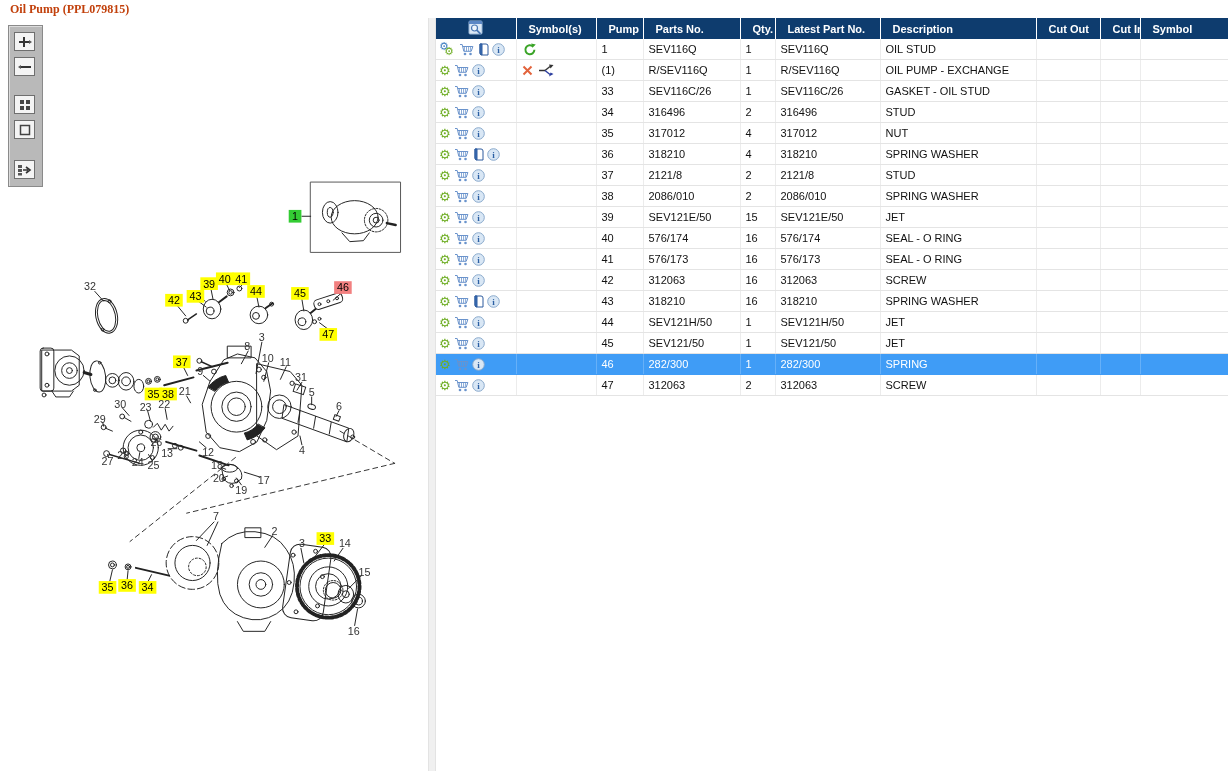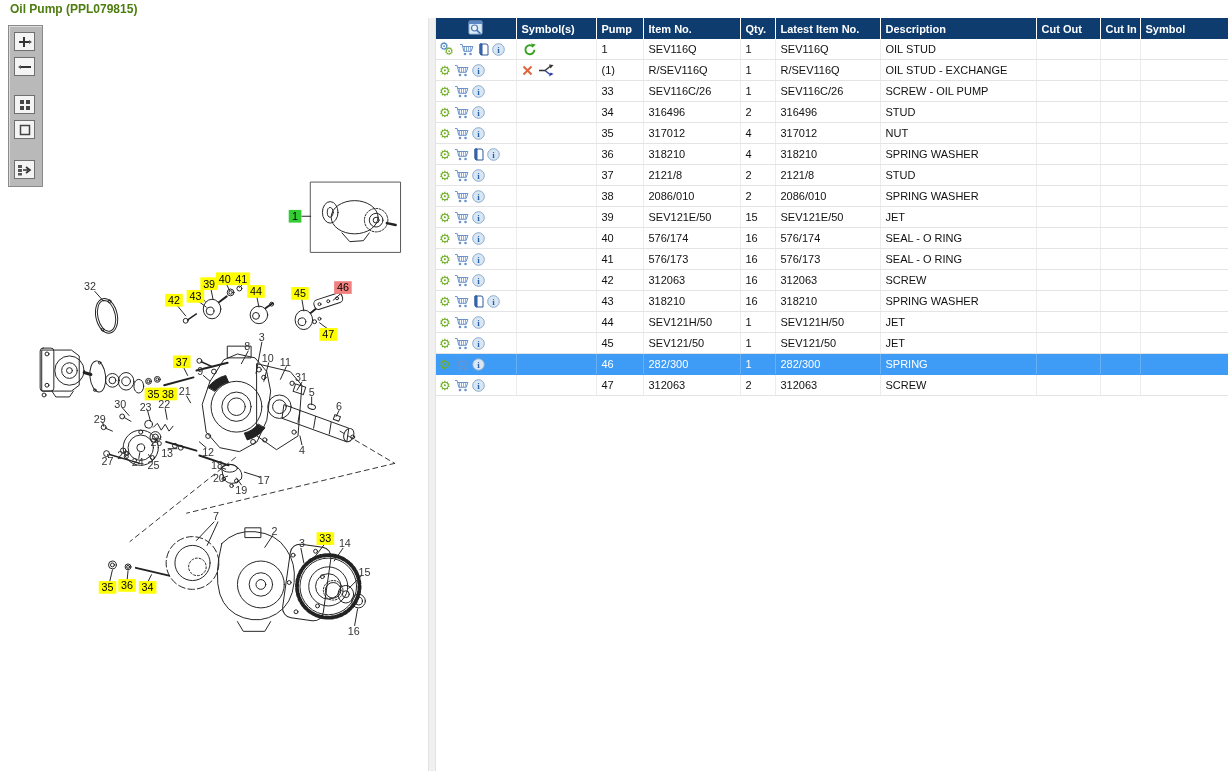--- a/index.html
+++ b/index.html
@@ -3,38 +3,38 @@
 <meta charset="utf-8">
 <style>
   html,body{margin:0;padding:0;}
   body{
     width:1228px;height:771px;position:relative;overflow:hidden;
     background:#ffffff;font-family:"Liberation Sans",sans-serif;
     -webkit-font-smoothing:antialiased;
   }
   
   .titlebar{position:absolute;left:0;top:0;width:1228px;height:18px;background:#fff;}
-  .titlebar .t{position:absolute;left:10px;top:2px;font-size:12px;font-weight:bold;color:#4d7c0f;white-space:nowrap;}
+  .titlebar .t{position:absolute;left:10px;top:2px;font-size:12px;font-weight:bold;color:#c2410c;white-space:nowrap;font-family:Liberation Serif, serif;}
   
   .left-panel{position:absolute;left:0;top:18px;width:428px;height:753px;background:#fff;}
   .divider{position:absolute;left:428px;top:18px;width:8px;height:753px;background:#f0f0f0;
            border-left:1px solid #e3e3e3;border-right:1px solid #e3e3e3;box-sizing:border-box;}
   .right-panel{position:absolute;left:436px;top:18px;width:792px;height:753px;background:#fff;}
   
   .dtoolbar{position:absolute;left:8px;top:7px;width:33px;height:160px;background:#b9b9b9;
             border:1px solid #8a8a8a;box-shadow:inset 1px 1px 0 #dcdcdc;z-index:6;}
   .tbtn{position:absolute;left:5px;width:21px;height:19px;background:#f4f4f4;border:1px solid #6f6f6f;
         display:flex;align-items:center;justify-content:center;box-sizing:border-box;}
   
   .diagram-svg{position:absolute;left:0;top:0;}
   
   table.parts{border-collapse:collapse;table-layout:fixed;width:792px;font-size:11px;}
   table.parts th{
     background:#0e3c6e;color:#fff;font-weight:bold;text-align:left;height:21px;
-    padding:0 5px;border-right:1px solid rgba(255,255,255,.35);white-space:nowrap;overflow:hidden;box-sizing:border-box;}
+    padding:0 12px;border-right:1px solid rgba(255,255,255,.35);white-space:nowrap;overflow:hidden;box-sizing:border-box;}
   table.parts th.c-icons{text-align:center;padding:0;}
   table.parts td{
     height:20px;padding:0 5px;border-bottom:1px solid #e4e4e4;border-right:1px solid #ececec;
     white-space:nowrap;overflow:hidden;color:#111;box-sizing:border-box;background:#fff;}
   table.parts td.icons-cell{padding:0 0 0 3px;}
   table.parts tr.selected td{background:#3f9cf6;color:#fff;border-bottom-color:#3f9cf6;border-right-color:#66b0f8;}
   .iconrow{display:flex;align-items:center;gap:3px;height:20px;}
   .symrow{display:flex;align-items:center;gap:5px;height:20px;}
   .gear{font-family:"DejaVu Sans",sans-serif;font-size:13px;line-height:1;color:#6fae25;}
   .gears2{position:relative;display:inline-block;width:17px;height:16px;}
@@ -488,23 +488,23 @@
     <thead>
         <tr id="head-row">
           <th class="c-icons"><svg width="20" height="16">
               <rect x="3" y="1" width="13" height="13" rx="1" fill="#dce9f6" stroke="#9ab8d8"></rect>
               <rect x="3" y="1" width="13" height="3" fill="#5b87c5"></rect>
               <circle cx="8.5" cy="8" r="3" fill="#eef5fc" stroke="#4a78b5" stroke-width="1.2"></circle>
               <line x1="10.8" y1="10.2" x2="14.5" y2="13.8" stroke="#4a78b5" stroke-width="1.8"></line>
             </svg></th>
           <th>Symbol(s)</th>
           <th>Pump</th>
-          <th>Item No.</th>
+          <th>Parts No.</th>
           <th>Qty.</th>
-          <th>Latest Item No.</th>
+          <th>Latest Part No.</th>
           <th>Description</th>
           <th>Cut Out</th>
           <th>Cut In</th>
           <th>Symbol</th>
         </tr>
       </thead>
     <tbody id="table-body">
         <tr>
           <td class="icons-cell">
             <div class="iconrow">
@@ -576,21 +576,21 @@
                 <path d="M7,6.5 L12,10.5" stroke="#2b3d9e" stroke-width="1.5"></path>
                 <polygon points="11,0.5 15.5,1 12.5,4.5" fill="#333"></polygon>
                 <polygon points="12.5,8.5 15.5,10 11,12.5" fill="#2b3d9e"></polygon>
               </svg>
             </div>
           </td>
           <td>(1)</td>
           <td>R/SEV116Q</td>
           <td>1</td>
           <td>R/SEV116Q</td>
-          <td>OIL STUD - EXCHANGE</td>
+          <td>OIL PUMP - EXCHANGE</td>
           <td></td>
           <td></td>
           <td></td>
         </tr>
         <tr>
           <td class="icons-cell">
             <div class="iconrow">
               <span class="gear">⚙</span>
               <svg width="15" height="13">
                 <g fill="none" stroke="#6a93cc">
@@ -606,21 +606,21 @@
               </svg>
             </div>
           </td>
           <td>
             <div class="symrow"></div>
           </td>
           <td>33</td>
           <td>SEV116C/26</td>
           <td>1</td>
           <td>SEV116C/26</td>
-          <td>SCREW - OIL PUMP</td>
+          <td>GASKET - OIL STUD</td>
           <td></td>
           <td></td>
           <td></td>
         </tr>
         <tr>
           <td class="icons-cell">
             <div class="iconrow">
               <span class="gear">⚙</span>
               <svg width="15" height="13">
                 <g fill="none" stroke="#6a93cc">

